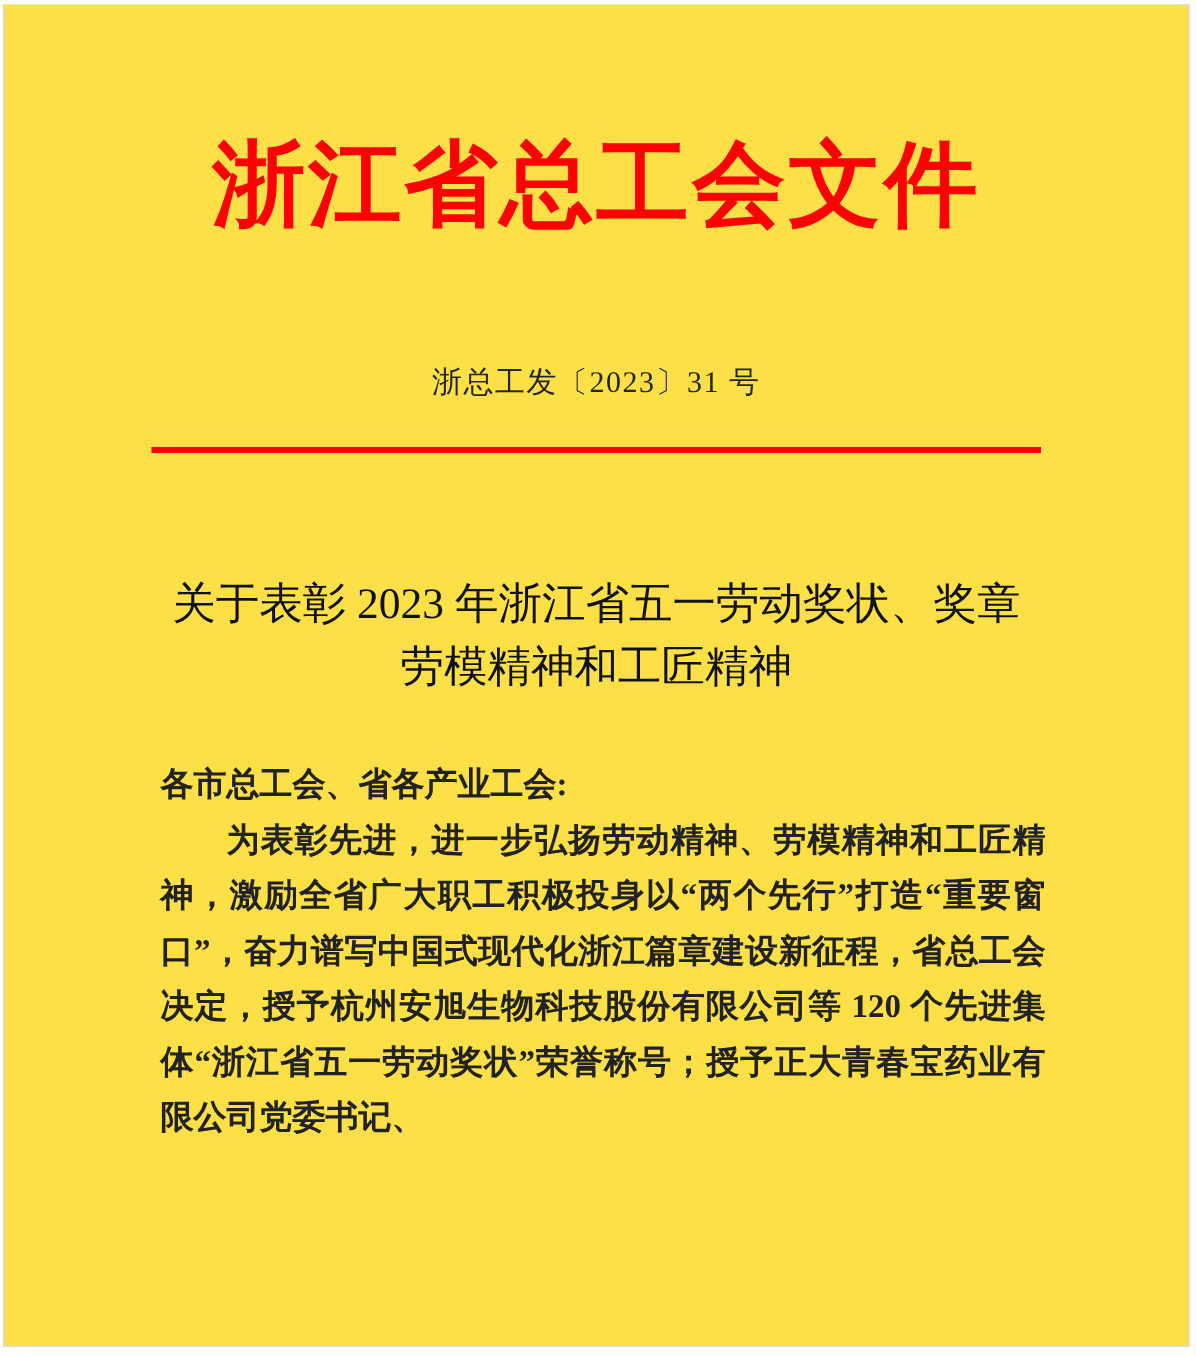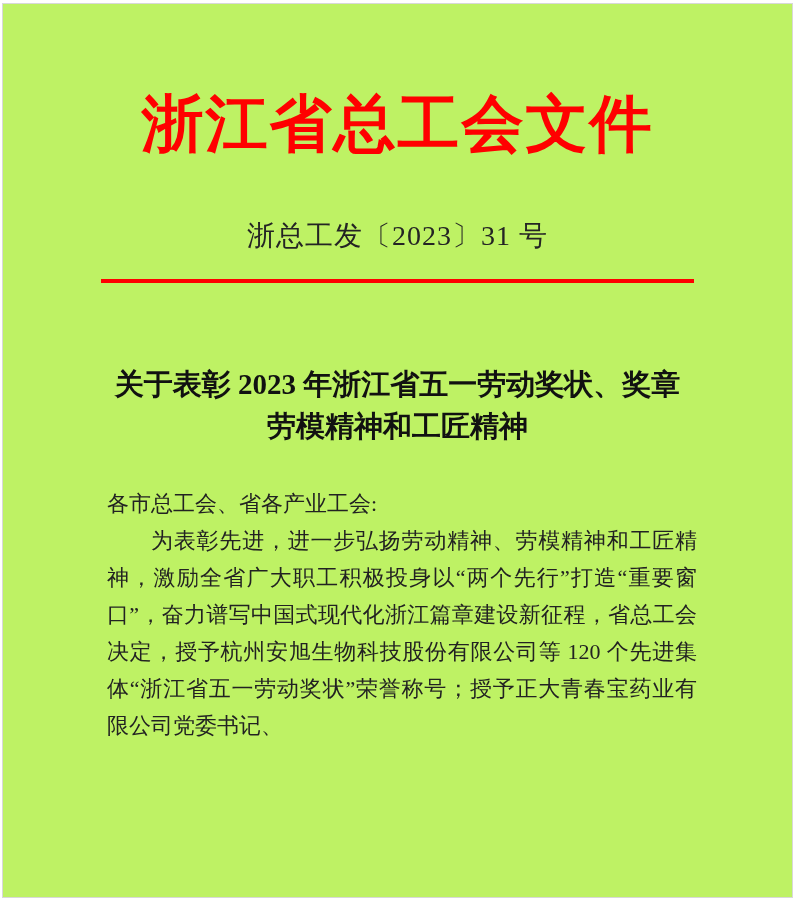--- a/index.html
+++ b/index.html
@@ -11,65 +11,66 @@
     font-family: "Liberation Serif", "DejaVu Serif", serif;
   }
   .page {
     position: absolute;
     left: 2px;
     top: 3px;
     width: 791px;
     height: 895px;
     box-sizing: border-box;
     border: 1px solid #d8d8d8;
-    background: #bef264;
+    background: #fde047;
     overflow: hidden;
   }
   .red-header {
     margin-top: 87px;
     text-align: center;
     color: #ff0000;
     font-size: 62px;
     line-height: 66px;
     font-weight: bold;
     letter-spacing: 2px;
     white-space: nowrap;
   }
   .doc-number {
-    margin-top: 64px;
+    margin-top: 83px;
     text-align: center;
     color: #242424;
-    font-size: 28px;
+    font-size: 20px;
     line-height: 30px;
     letter-spacing: 1px;
   }
   .red-line {
     margin: 28px auto 0 auto;
     width: 593px;
     height: 4px;
     background: #ff0000;
   }
   .title {
     margin: 80px 60px 0 60px;
     text-align: center;
     color: #111111;
     font-size: 29px;
     line-height: 42px;
-    font-weight: bold;
+    font-weight: normal;
   }
   .body-text {
     margin: 38px 95px 0 104px;
     color: #222222;
     font-size: 22px;
     line-height: 37px;
     text-align: justify;
   }
   .body-text p {
     margin: 0;
     padding: 0;
+    font-weight: bold;
   }
   .body-text p.para {
     text-indent: 2em;
   }
 </style>
 </head>
 <body>
 
 <div class="page">
 

